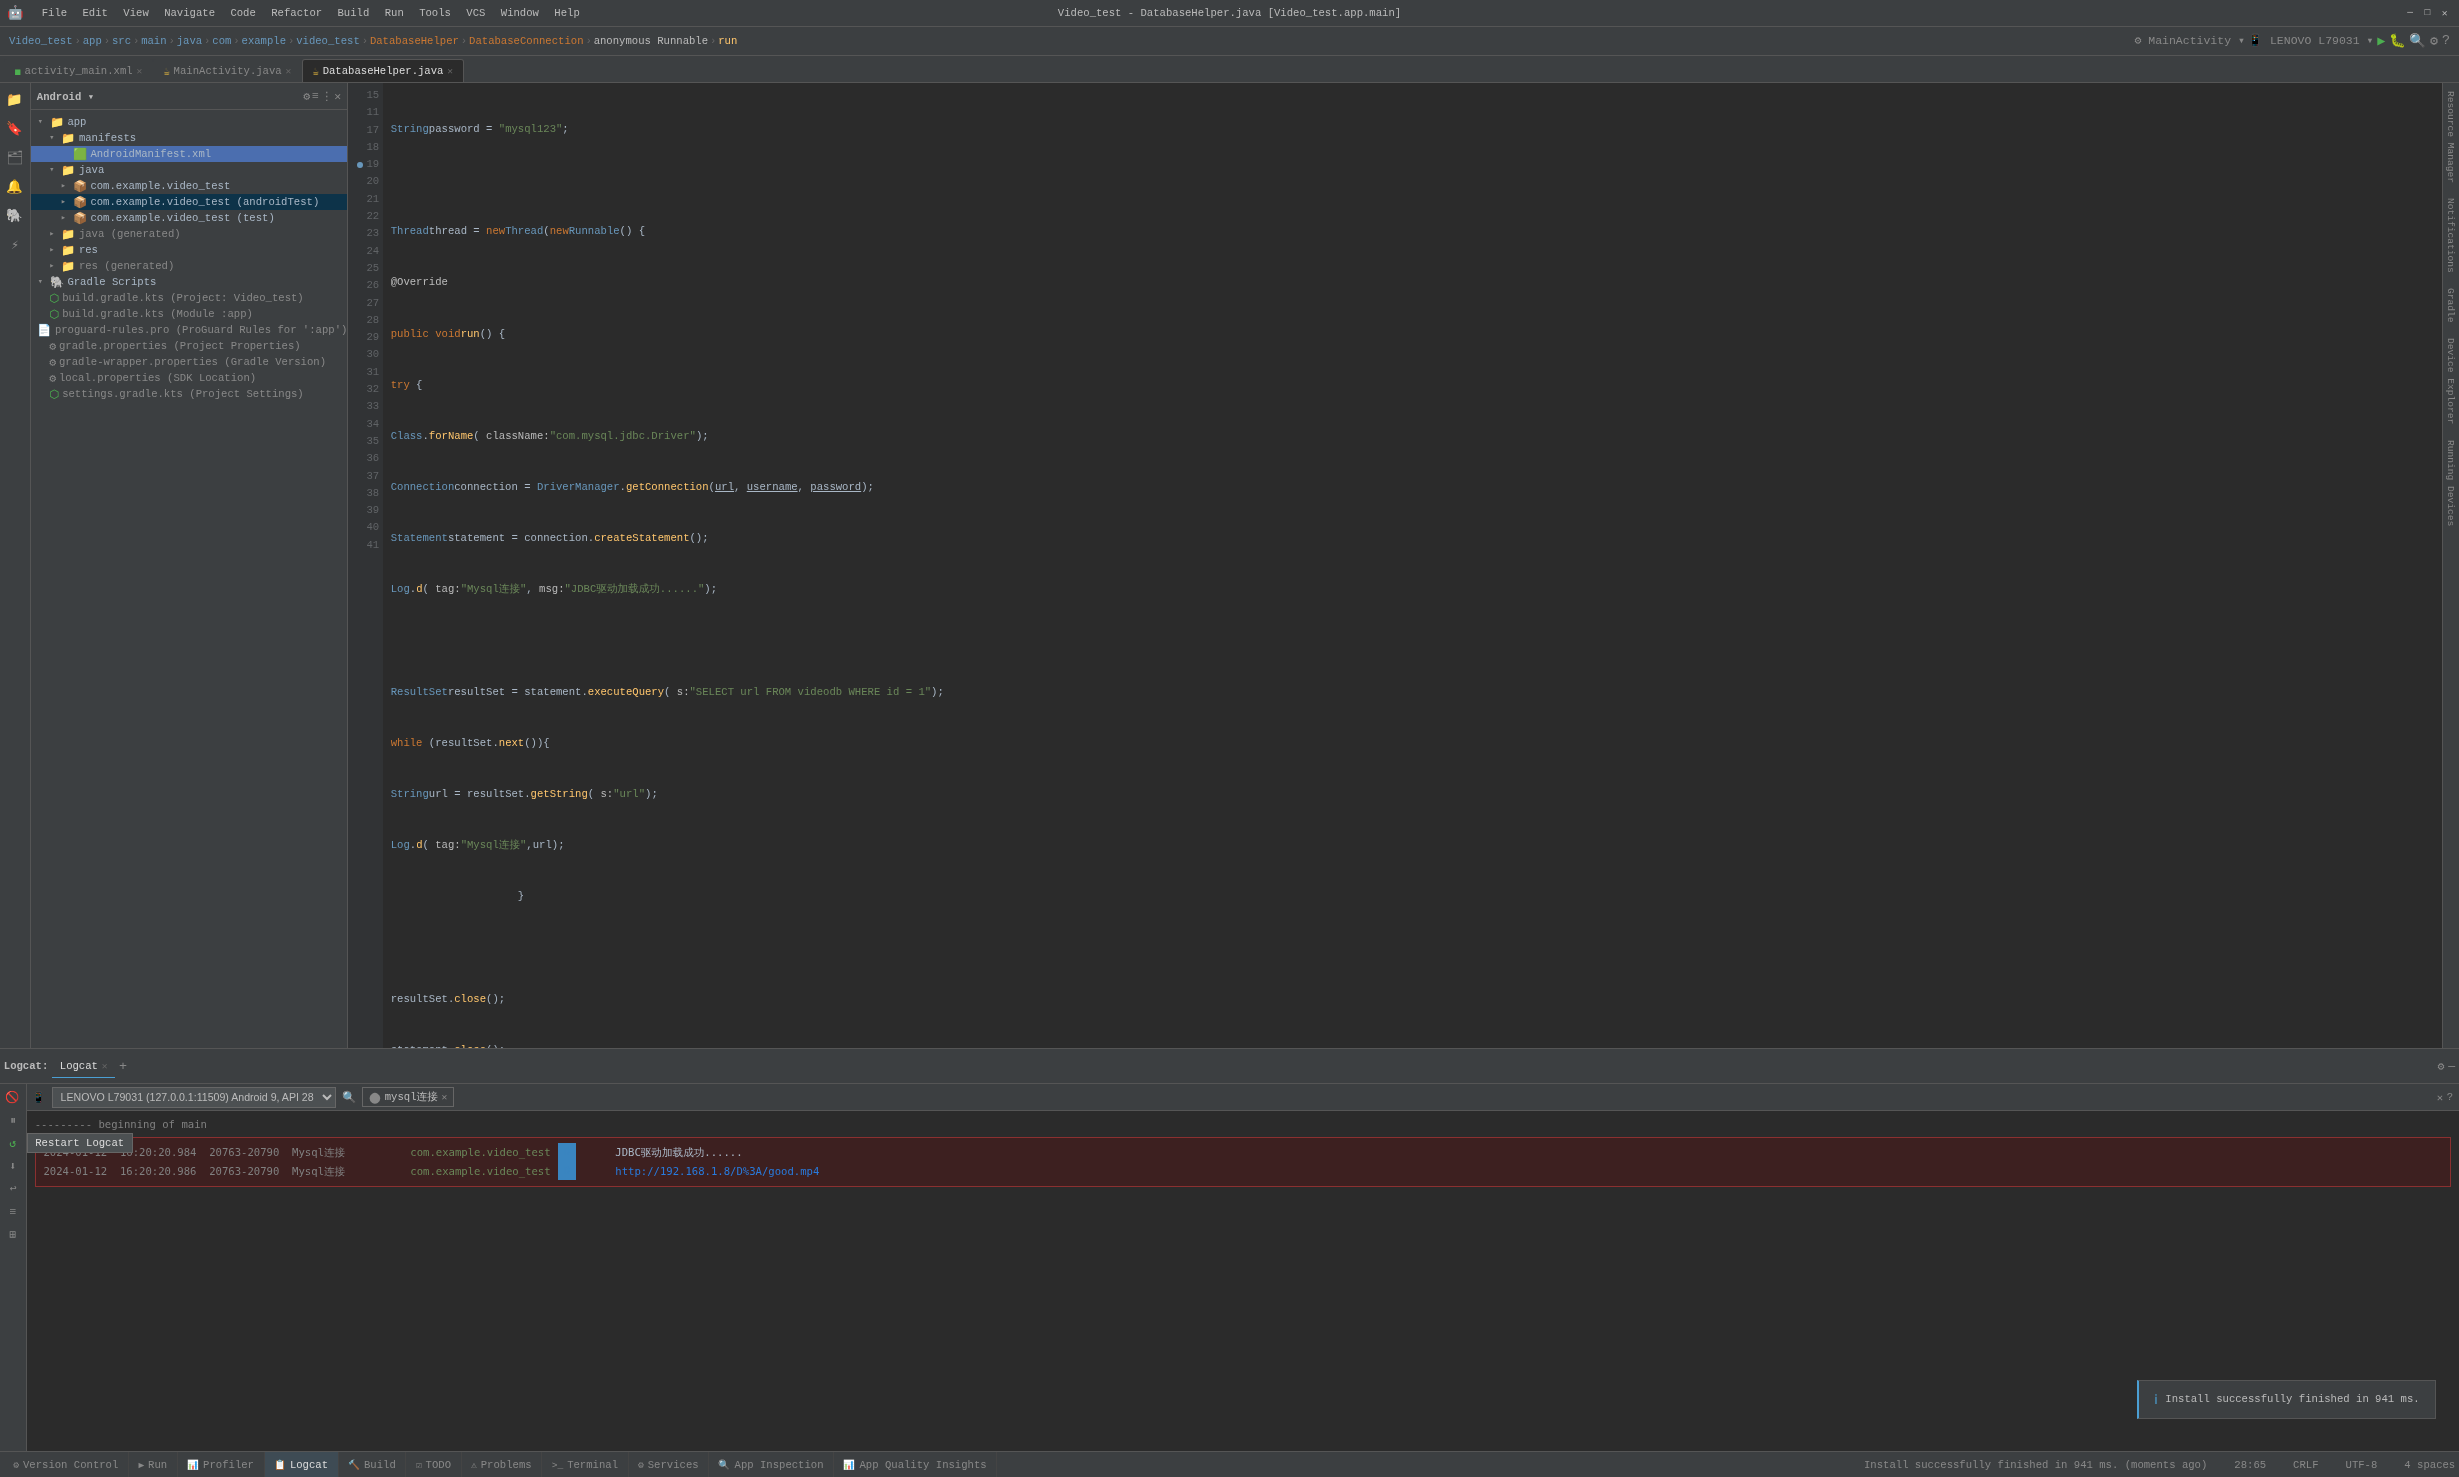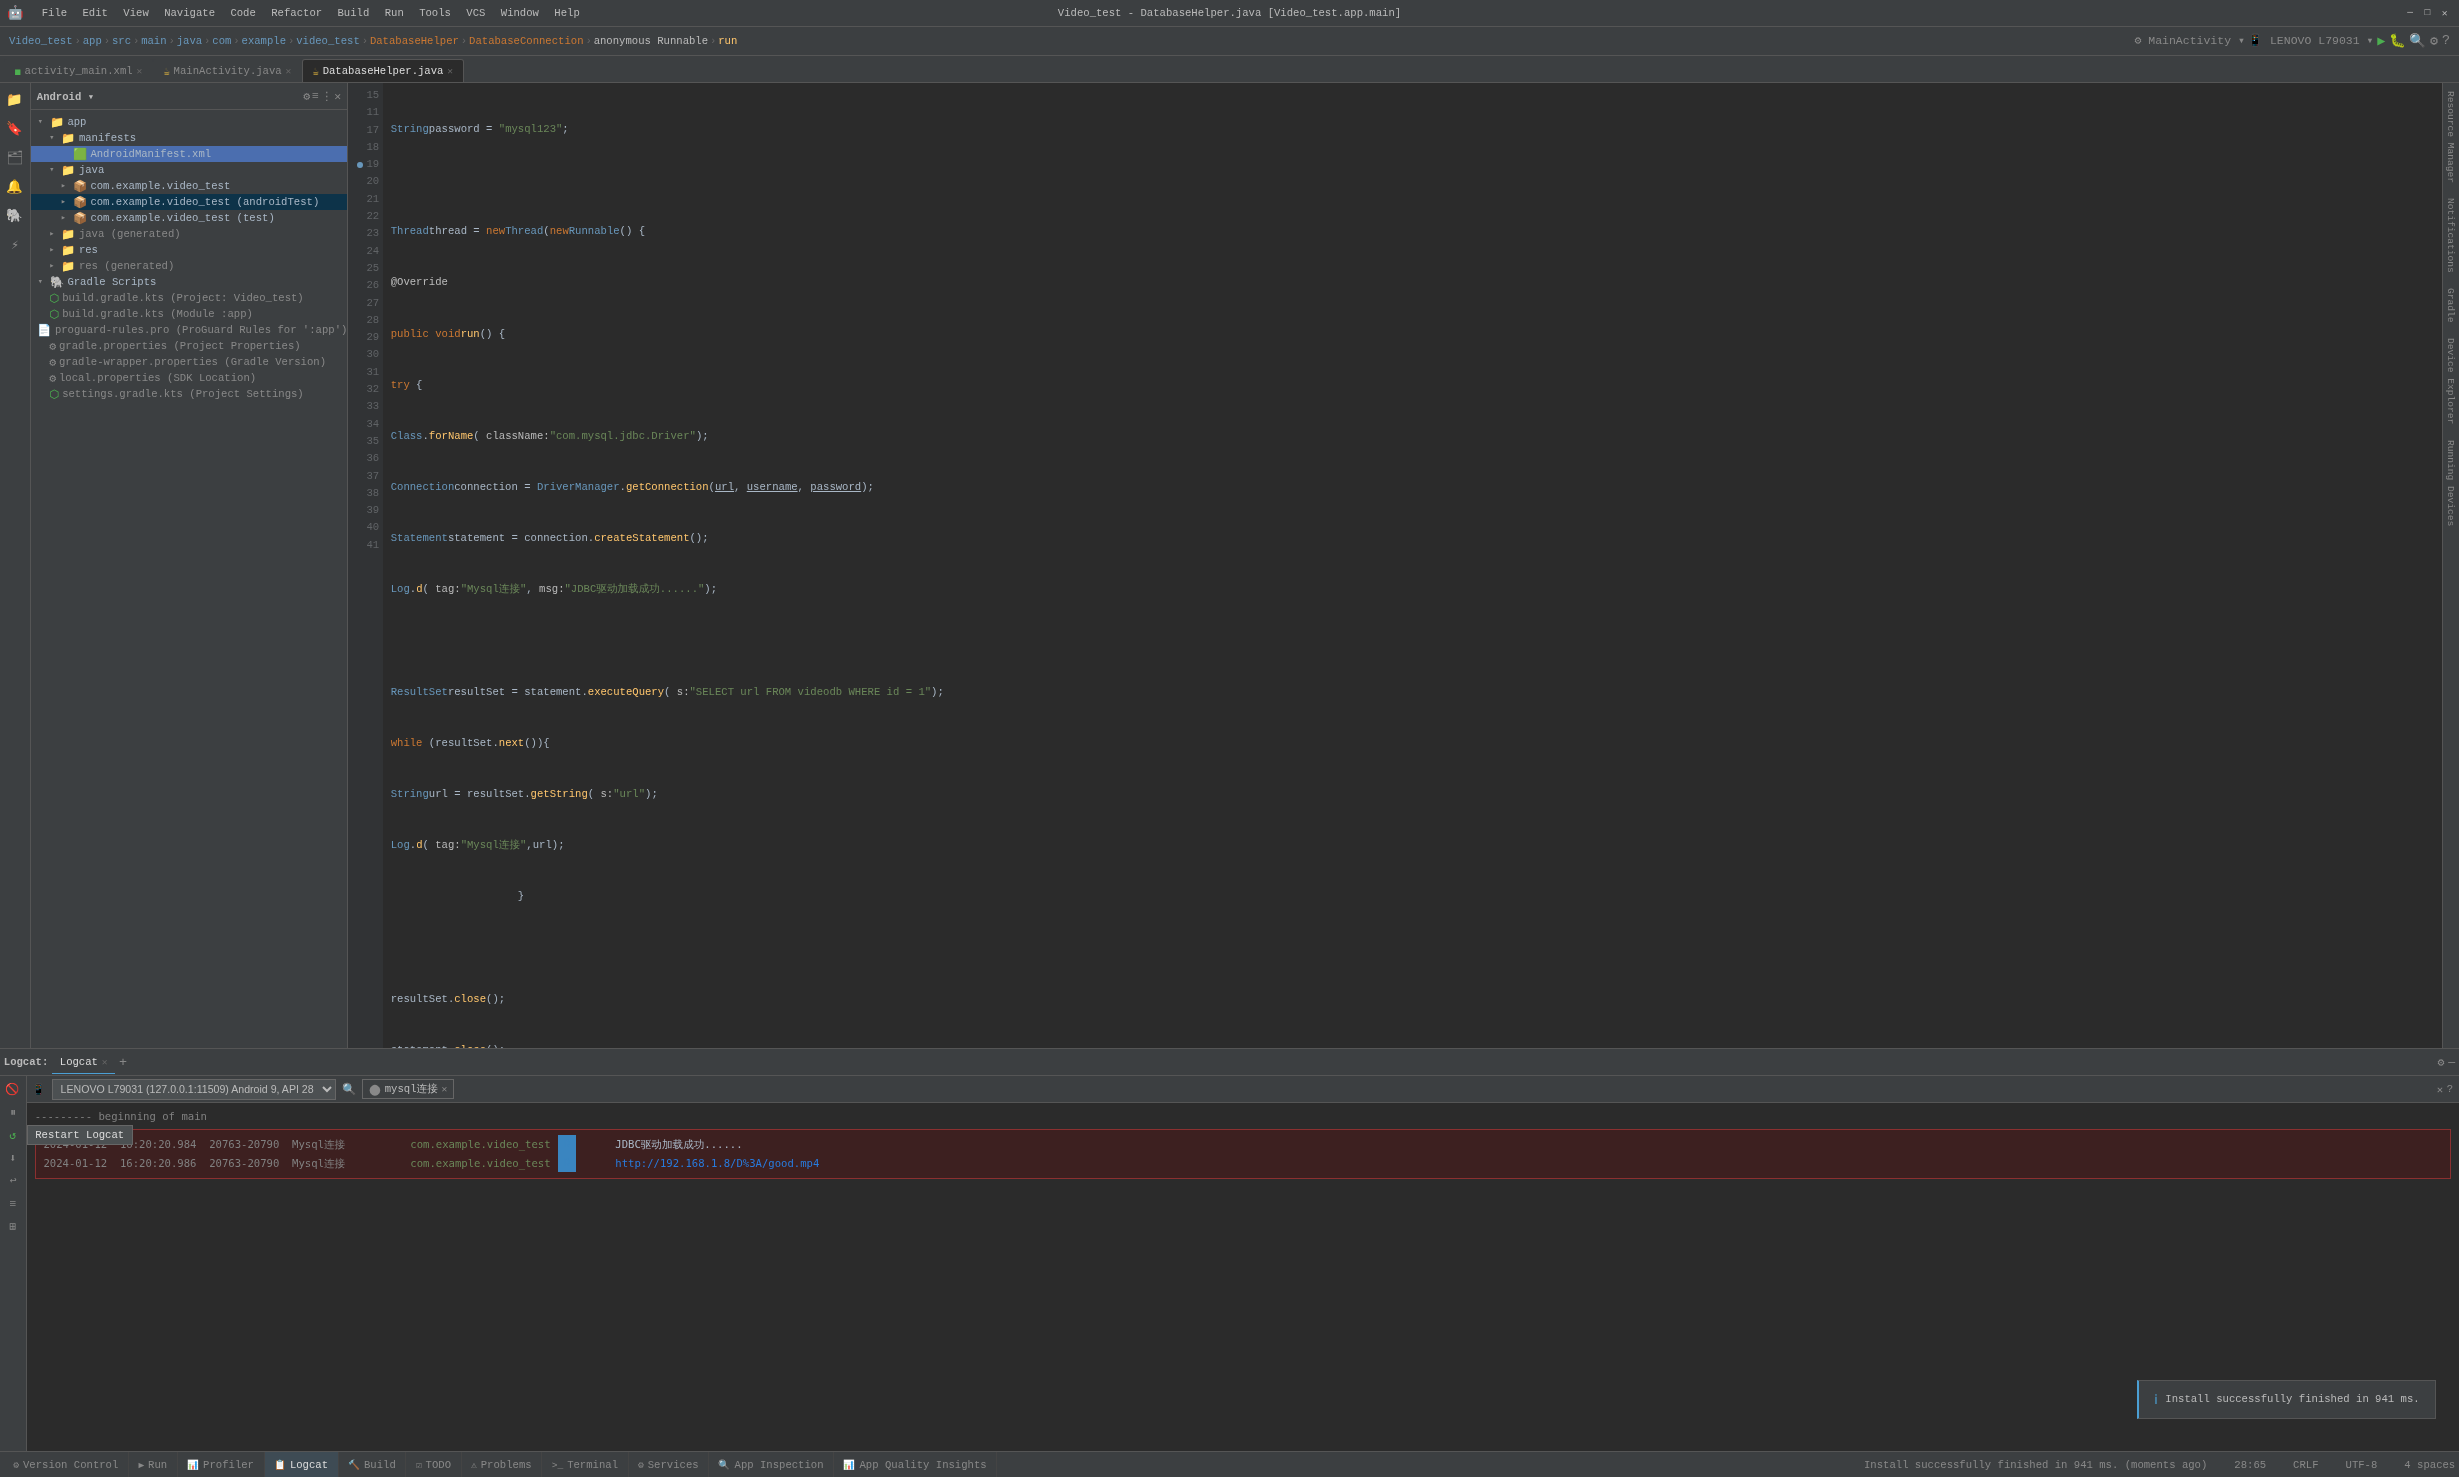--- a/index.html
+++ b/index.html
@@ -239,21 +239,21 @@
 
     
     .bottom-section {
       height: 403px;
       display: flex;
       flex-direction: column;
       border-top: 1.9px solid #555;
       flex-shrink: 0;
     }
     .logcat-tabs {
-      height: 27px;
+      height: 35px;
       background: #3c3f41;
       display: flex;
       align-items: center;
       padding: 0 3.8px;
       border-bottom: 1px solid #555;
       gap: 3.8px;
     }
     .logcat-tab {
       height: 23px;
       padding: 0 7.7px;

